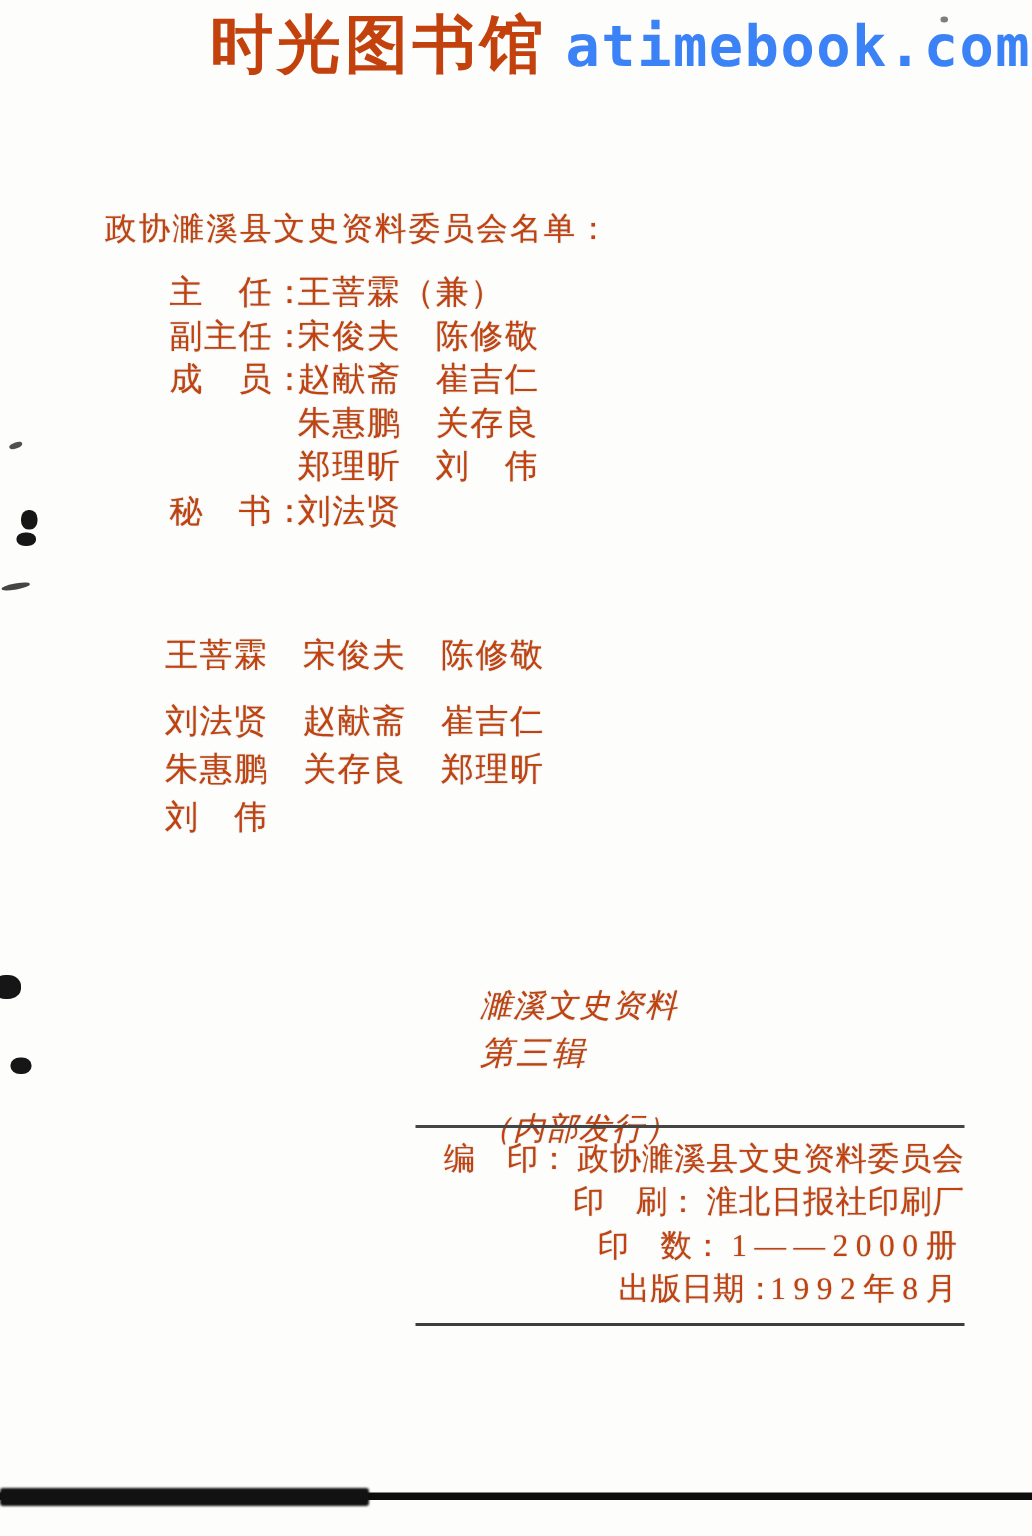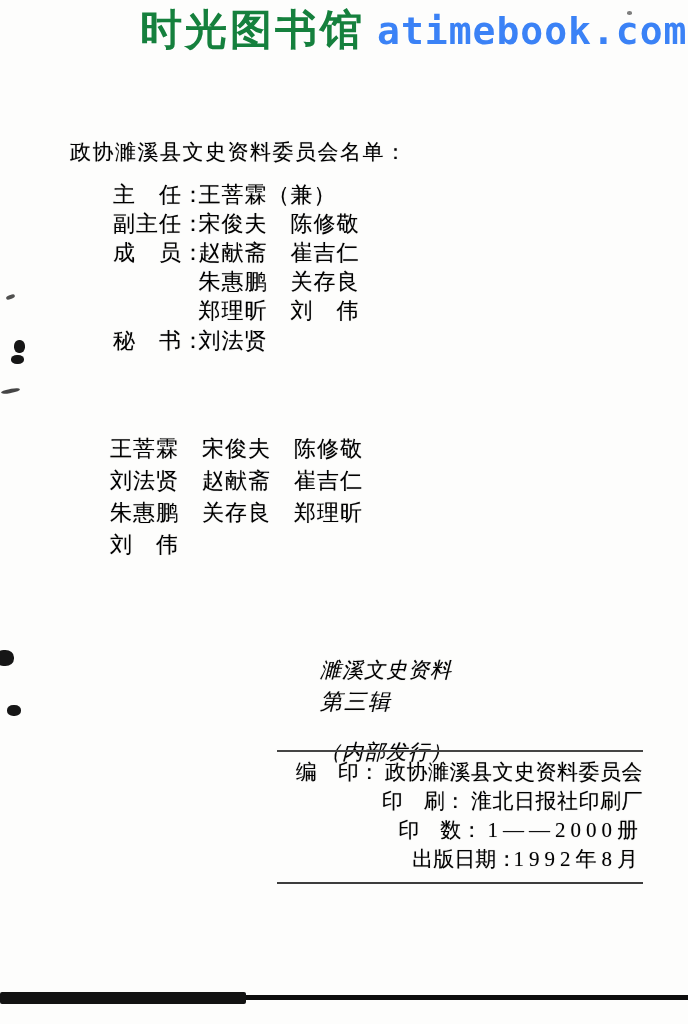--- a/index.html
+++ b/index.html
@@ -12,29 +12,29 @@
     position:relative;width:688px;height:1024px;
     background:#fdfdfc;overflow:hidden;
   }
   
   .watermark{
     position:absolute;top:6px;left:140px;white-space:nowrap;
     font-weight:bold;line-height:48px;
   }
   .wm-cjk{
     font-family:"DejaVu Sans","Liberation Sans",sans-serif;
-    font-size:42px;color:#15803d;letter-spacing:3px;
+    font-size:42px;color:#c2410c;letter-spacing:3px;
   }
   .wm-latin{
     font-family:"DejaVu Sans Mono","Liberation Mono",monospace;
     font-size:38px;color:#3b82f6;margin-left:12px;letter-spacing:1px;
   }
   
   .ink{
-    color:#000000;
+    color:#c2410c;
     text-shadow:0 0 1px rgba(70,70,70,.45);
   }
   .heading{
     position:absolute;font-size:21px;letter-spacing:1.5px;white-space:nowrap;
   }
   
   .r1row{position:absolute;left:113px;font-size:22px;white-space:nowrap;}
   .r1row .lbl{display:inline-block;width:80px;letter-spacing:1px;}
   .r1row .nms{display:inline-block;letter-spacing:1px;}
   
@@ -86,21 +86,21 @@
   <div class="r1row ink" style="top:296px;">
     <span class="lbl"></span>
     <span class="nms">郑理昕　刘　伟</span>
   </div>
   <div class="r1row ink" style="top:326px;">
     <span class="lbl">秘　书：</span>
     <span class="nms">刘法贤</span>
   </div>
 
 
-  <div class="r2row ink" style="top:434px;">王菩霖　宋俊夫　陈修敬</div>
+  <div class="r2row ink" style="top:422px;">王菩霖　宋俊夫　陈修敬</div>
   <div class="r2row ink" style="top:498px;">朱惠鹏　关存良　郑理昕</div>
   <div class="r2row ink" style="top:466px;">刘法贤　赵献斋　崔吉仁</div>
   <div class="r2row ink" style="top:530px;">刘　伟</div>
 
   <div class="title-block-line ink" style="top:656px;font-size:21px;letter-spacing:1px;">濉溪文史资料</div>
   <div class="title-block-line ink" style="top:687px;font-size:22px;letter-spacing:2px;">第三辑</div>
   <div class="title-block-line ink" style="top:716px;font-size:21px;letter-spacing:1px;margin-top:22px;">（内部发行）</div>
 
   <div class="imprint">
     <div class="imp-row ink">

